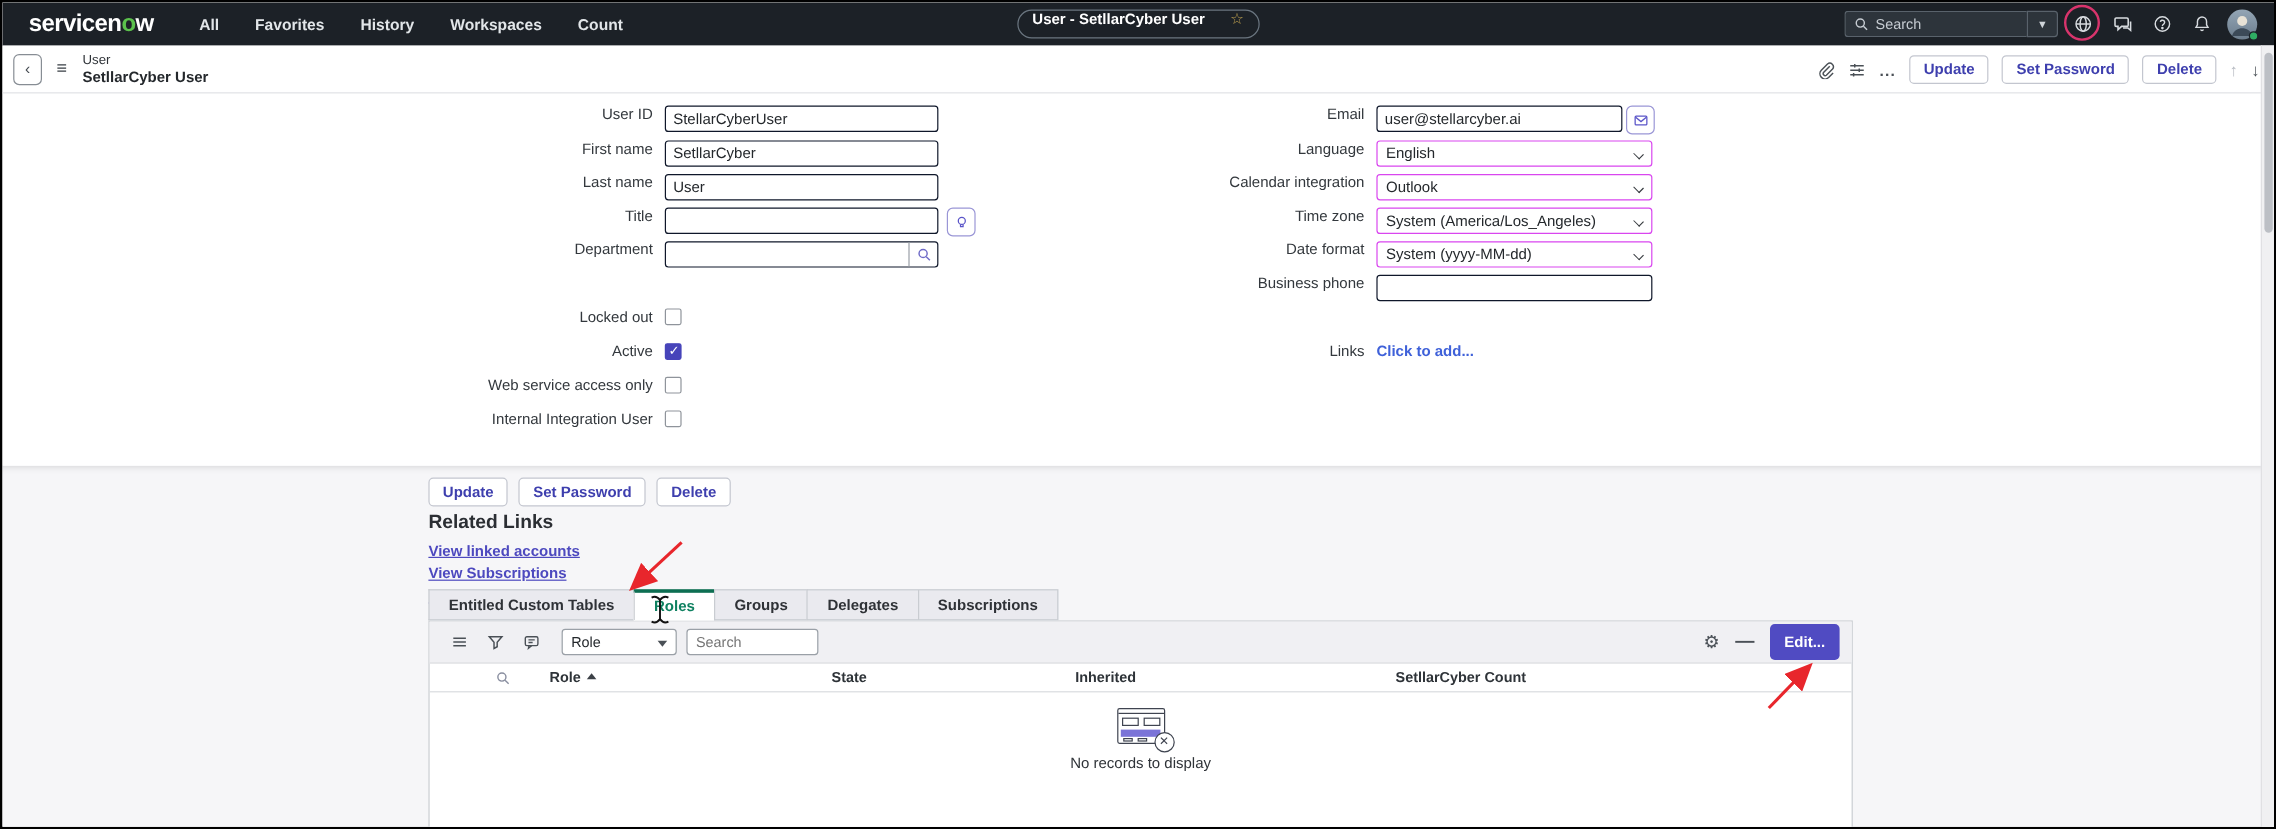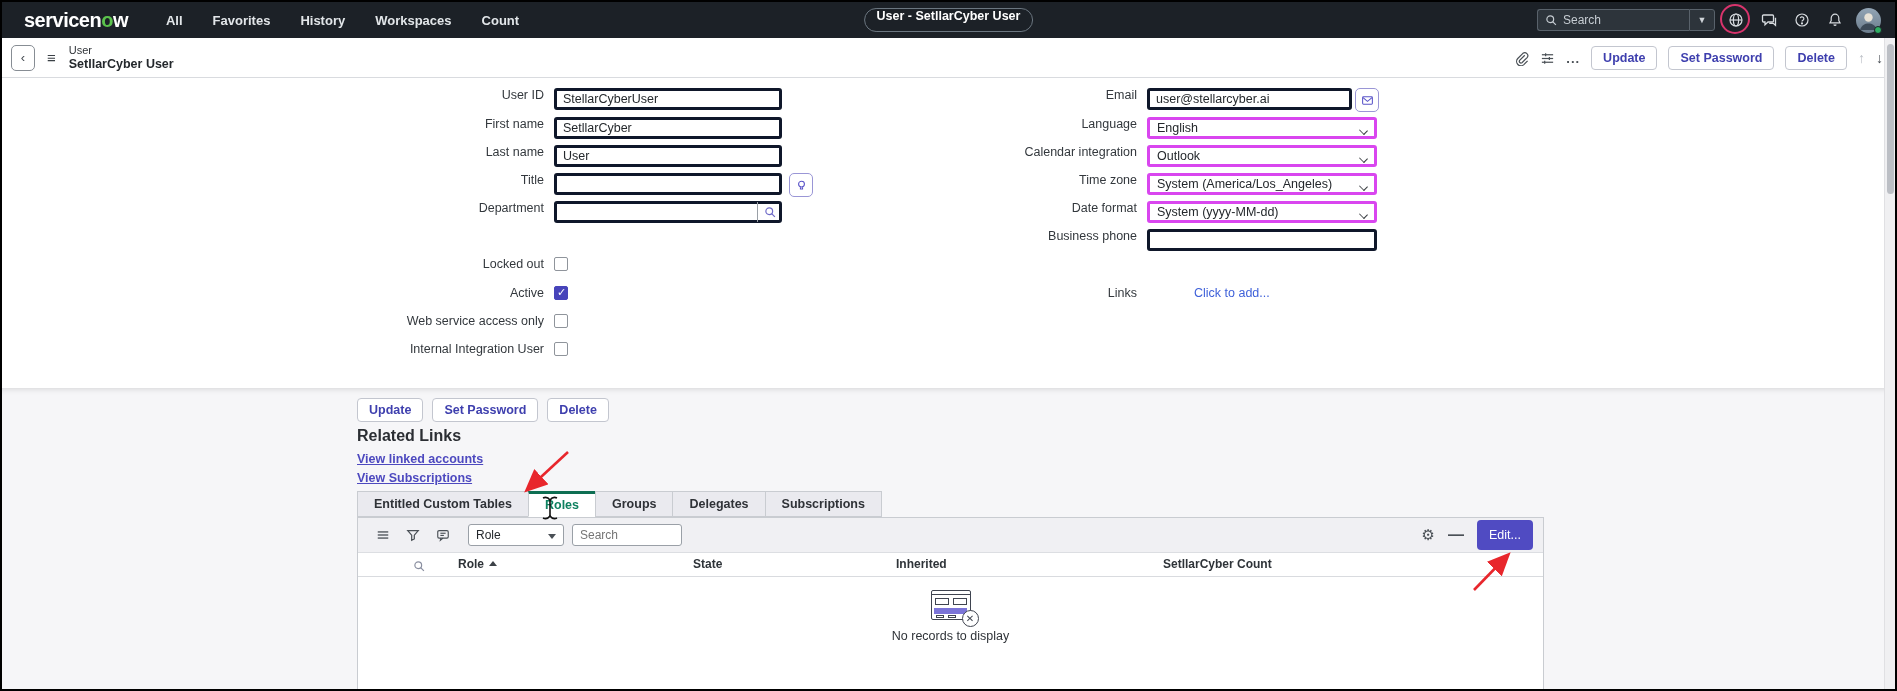--- a/index.html
+++ b/index.html
@@ -9,21 +9,21 @@
 
   
   .topnav{position:absolute;left:0;top:0;width:100%;height:36px;background:#1c2127;
           display:flex;align-items:center;color:#e8ebee;}
   .logo{font-size:20px;font-weight:bold;letter-spacing:-.5px;margin-left:22px;color:#fff;}
   .logo .green-o{color:#5bc24c;}
   .navitems{display:flex;gap:30px;margin-left:38px;font-size:13px;font-weight:600;color:#e2e6e9;}
   .navitems span{cursor:default;}
   .pill{position:absolute;left:50%;transform:translateX(-50%);top:6px;height:24px;
         border:1px solid #6b7680;border-radius:13px;display:flex;align-items:flex-start;
-        padding:0 12px;font-size:12.5px;font-weight:bold;color:#fff;gap:21px;flex-direction:column;}
+        padding:0 12px;font-size:12.5px;font-weight:bold;color:#fff;gap:21px;}
   .star{color:#b79b4d;font-size:13px;line-height:1;}
   .tn-right{position:absolute;right:14px;top:0;height:36px;display:flex;align-items:center;gap:9px;}
   .gsearch{width:152px;height:22px;background:#2d343b;border:1px solid #59626b;border-right:none;
            border-radius:3px 0 0 3px;display:flex;align-items:center;padding:0 7px;gap:6px;
            color:#c6ccd2;font-size:12px;}
   .gsearch svg{width:12px;height:12px;color:#c6ccd2;}
   .gdrop{width:26px;height:22px;background:#2d343b;border:1px solid #59626b;border-radius:0 3px 3px 0;
          display:flex;align-items:center;justify-content:center;color:#cfd4d9;font-size:9px;margin-left:-9px;}
   .tnicon{width:24px;height:24px;display:flex;align-items:center;justify-content:center;color:#d7dbdf;position:relative;}
   .tnicon svg{width:16px;height:16px;}
@@ -52,39 +52,39 @@
   .arrow-dn{color:#4a5056;font-size:14px;}
 
   
   .formarea{position:absolute;left:0;top:76px;width:100%;height:310px;background:#fff;}
   .frow{position:absolute;display:flex;height:22px;}
   .frow.l{left:300px;width:580px;}
   .frow.r{left:905px;width:560px;}
   .lbl{font-size:12.5px;color:#33383d;text-align:right;padding-right:10px;}
   .frow.l .lbl{width:252px;}
   .frow.r .lbl{width:240px;}
-  .tin{height:22px;border:3px solid #0f172a;border-radius:3px;font-size:12.5px;color:#24282c;
+  .tin{height:22px;border:1px solid #0f172a;border-radius:3px;font-size:12.5px;color:#24282c;
        padding:0 6px;font-family:inherit;background:#fff;}
   .w228{width:228px;} .w230{width:230px;} .w205{width:205px;}
   .lookupwrap{position:relative;width:228px;}
   .lookupwrap .tin{width:228px;padding-right:26px;}
   .lookupwrap .mag{position:absolute;right:1px;top:1px;width:24px;height:20px;border-left:1px solid #9aa0a7;
        display:flex;align-items:center;justify-content:center;color:#6f6bc8;}
   .lookupwrap .mag svg{width:12px;height:12px;}
   .sqbtn{width:24px;height:24px;border:1px solid #9a96d6;border-radius:5px;background:#fff;
          display:flex;align-items:center;justify-content:center;color:#5a54c8;margin-left:7px;}
   .sqbtn svg{width:13px;height:13px;}
   .cb{width:14px;height:14px;border:1px solid #8f949b;border-radius:2px;background:#fff;display:inline-block;}
   .cb.on{background:#4744ba;border-color:#4744ba;position:relative;}
   .cb.on:after{content:"✓";position:absolute;left:2px;top:-1px;color:#fff;font-size:11px;}
-  .sel{height:22px;border:3px solid #d946ef;border-radius:3px;background:#fff;display:flex;
+  .sel{height:22px;border:1px solid #d946ef;border-radius:3px;background:#fff;display:flex;
        align-items:center;font-size:12.5px;color:#24282c;padding:0 22px 0 7px;position:relative;}
   .sel .chev{position:absolute;right:7px;top:7px;width:7px;height:7px;border-right:1.6px solid #34383d;
        border-bottom:1.6px solid #34383d;transform:rotate(45deg) scale(1,.8);}
-  .addlink{font-size:12.5px;color:#3f61d9;font-weight:400;text-decoration:none;margin-left:47px;}
+  .addlink{font-size:12.5px;color:#3f61d9;font-weight:700;text-decoration:none;}
 
   
   .lower{position:absolute;left:0;top:386px;width:100%;height:305px;background:#f6f6f8;
          box-shadow:inset 0 7px 7px -7px rgba(0,0,0,.18);}
   .formbtns{position:absolute;left:355px;top:10px;display:flex;gap:9px;}
   .rl{position:absolute;left:355px;top:39px;}
   .rl h2{margin:0 0 5px 0;font-size:16px;font-weight:bold;color:#2b2e33;}
   .rl a{display:block;font-size:12.5px;color:#4d49bf;text-decoration:underline;line-height:1.5;font-weight:600;}
   .tabs{position:absolute;left:355px;top:103px;display:flex;height:26px;}
   .tab{background:#eaeaef;border:1px solid #c9ccd1;border-right:none;padding:0 16px;font-size:12.5px;
@@ -97,21 +97,21 @@
   .ltb-icon{color:#4a5056;margin:0 8px;display:flex;align-items:center;}
   .ltb-icon svg{width:14px;height:14px;}
   .rolesel{width:96px;height:22px;margin-left:10px;background:#fff;border:1px solid #9aa0a7;border-radius:3px;
            font-size:12px;color:#24282c;display:flex;align-items:center;padding:0 7px;position:relative;}
   .rolesel .tri{position:absolute;right:7px;top:9px;border-left:4px solid transparent;border-right:4px solid transparent;border-top:5px solid #4a5056;}
   .lsearch{width:110px;height:22px;margin-left:8px;border:1px solid #9aa0a7;border-radius:3px;
            font-size:12px;padding:0 7px;font-family:inherit;}
   .ltb-right{margin-left:auto;display:flex;align-items:center;gap:13px;}
   .gear{font-size:15px;color:#4a5056;}
   .minus{color:#4a5056;font-weight:bold;}
-  .editbtn{background:#504bc2;color:#fff;font-weight:normal;font-size:12.5px;border:none;border-radius:4px;
+  .editbtn{background:#504bc2;color:#fff;font-weight:bold;font-size:12.5px;border:none;border-radius:4px;
            padding:8px 12px;font-family:inherit;}
   .lcrumb{height:23px;border-bottom:1px solid #e3e5e8;display:flex;align-items:center;padding-left:12px;
           font-size:11.5px;color:#2f3338;}
   .lheader{height:24px;border-bottom:1px solid #d9dbdf;position:relative;}
   .lh{position:absolute;top:4px;font-size:12px;font-weight:bold;color:#2e3338;}
   .lh-ic{position:absolute;left:55px;top:5px;color:#8a8fa0;}
   .lh-ic svg{width:12px;height:12px;}
   .sorttri{display:inline-block;margin-left:5px;border-left:4px solid transparent;border-right:4px solid transparent;
            border-bottom:5px solid #3c4147;vertical-align:2px;}
   .lempty{text-align:center;padding-top:13px;}

